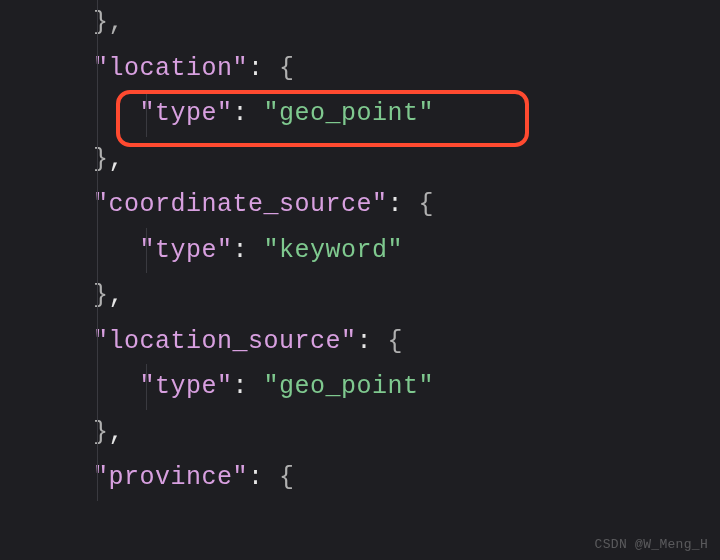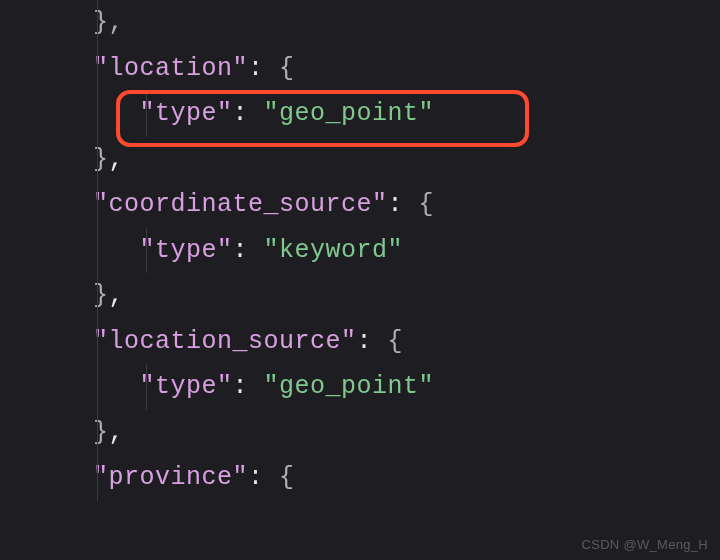--- a/index.html
+++ b/index.html
@@ -41,21 +41,21 @@
       left: 116px;
       top: 90px;
       width: 413px;
       height: 57px;
       pointer-events: none;
     }
     .watermark {
       position: absolute;
       right: 12px;
       bottom: 8px;
-      font-family: Liberation Sans, sans-serif;
+      font-family: Liberation Mono, monospace;
       font-size: 13px;
       color: rgba(200,200,200,0.35);
       letter-spacing: 0.3px;
     }
     .ig1 { left: 97px; }
     .ig2 { left: 146px; }
   </style>
 </head>
 <body>
 

